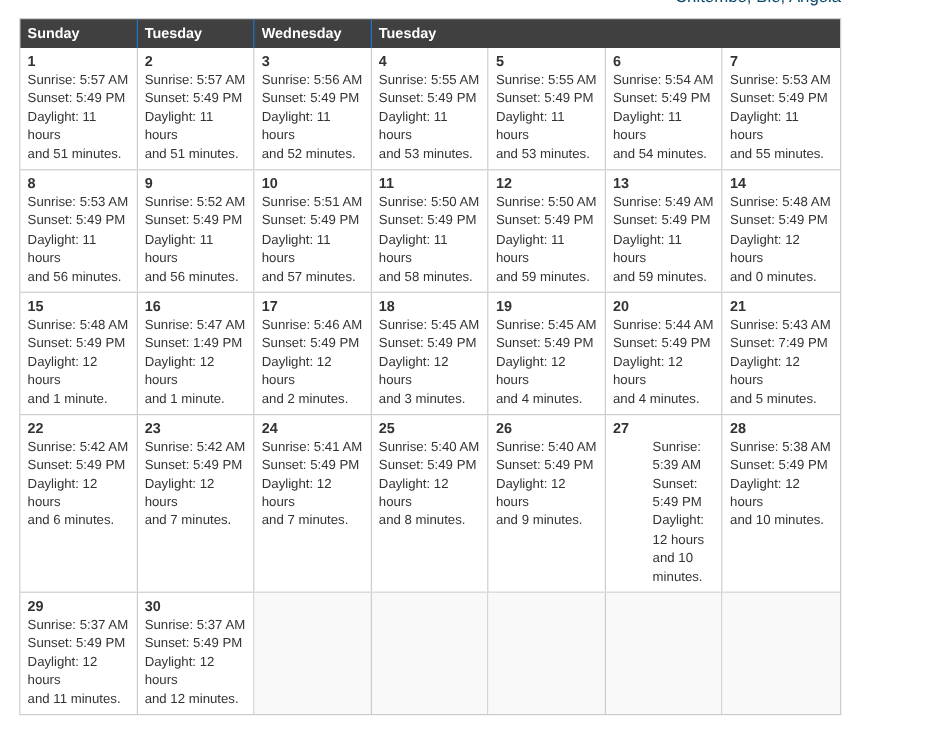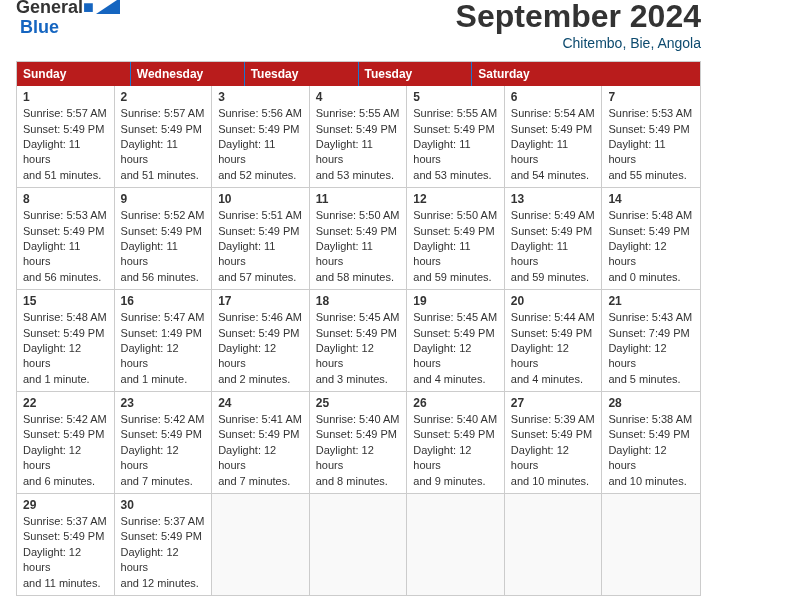--- a/index.html
+++ b/index.html
@@ -51,22 +51,22 @@
       color: #0c4a6e;
     }
     .calendar {
       flex: 1;
       display: flex;
       flex-direction: column;
       border: 1px solid #ccc;
     }
     .cal-header {
       display: grid;
-      grid-template-columns: repeat(6, 1fr);
-      background: #b91c1c;
+      grid-template-columns: repeat(7, 1fr);
+      background: #404040;
     }
     .cal-header-cell {
       color: #fff;
       font-size: 12px;
       font-weight: bold;
       padding: 5px 6px;
       border-right: 1px solid #1976d2;
     }
     .cal-header-cell:last-child { border-right: none; }
     .cal-body {
@@ -124,24 +124,23 @@
     </div>
     <div class="title-block">
       <div class="month-title">September 2024</div>
       <div class="location">Chitembo, Bie, Angola</div>
     </div>
   </div>
 
   <div class="calendar">
     <div class="cal-header">
     <div class="cal-header-cell">Sunday</div>
+        <div class="cal-header-cell">Tuesday</div>
         <div class="cal-header-cell">Wednesday</div>
         <div class="cal-header-cell">Tuesday</div>
-        <div class="cal-header-cell">Tuesday</div>
-        <div class="cal-header-cell">Saturday</div>
       </div>
     <div class="cal-body">
     <div class="cal-row">
           <div class="cal-cell">
             <span class="day-num">1</span>
             <div class="day-info" style="white-space: pre-line;">Sunrise: 5:57 AM
 Sunset: 5:49 PM
 Daylight: 11 hours
 and 51 minutes.</div>
           </div>
@@ -321,21 +320,21 @@
           </div>
           <div class="cal-cell">
             <span class="day-num">26</span>
             <div class="day-info" style="white-space: pre-line;">Sunrise: 5:40 AM
 Sunset: 5:49 PM
 Daylight: 12 hours
 and 9 minutes.</div>
           </div>
           <div class="cal-cell">
             <span class="day-num">27</span>
-            <div class="day-info" style="white-space: pre-line;">Sunrise: 5:39 AM
+            <div class="day-info" style="white-space: pre-line; margin-left: 33px;">Sunrise: 5:39 AM
 Sunset: 5:49 PM
 Daylight: 12 hours
 and 10 minutes.</div>
           </div>
           <div class="cal-cell">
             <span class="day-num">28</span>
             <div class="day-info" style="white-space: pre-line;">Sunrise: 5:38 AM
 Sunset: 5:49 PM
 Daylight: 12 hours
 and 10 minutes.</div>

